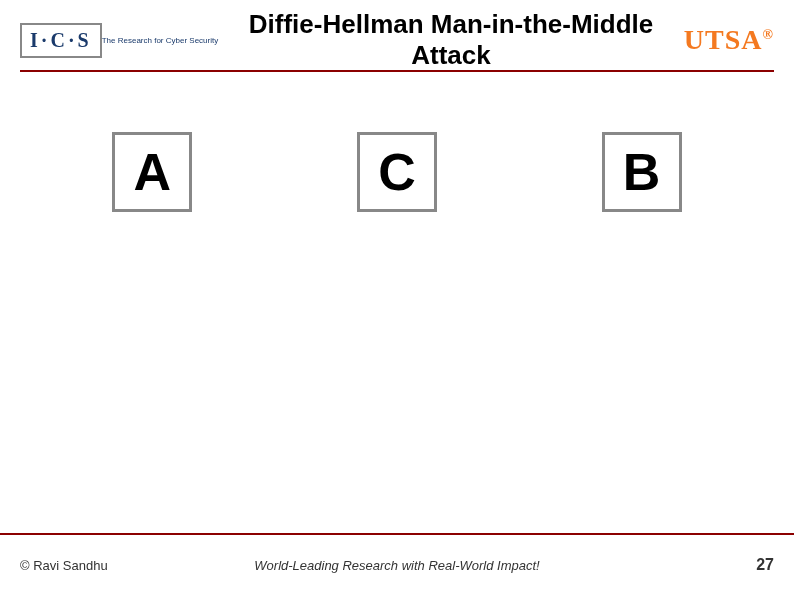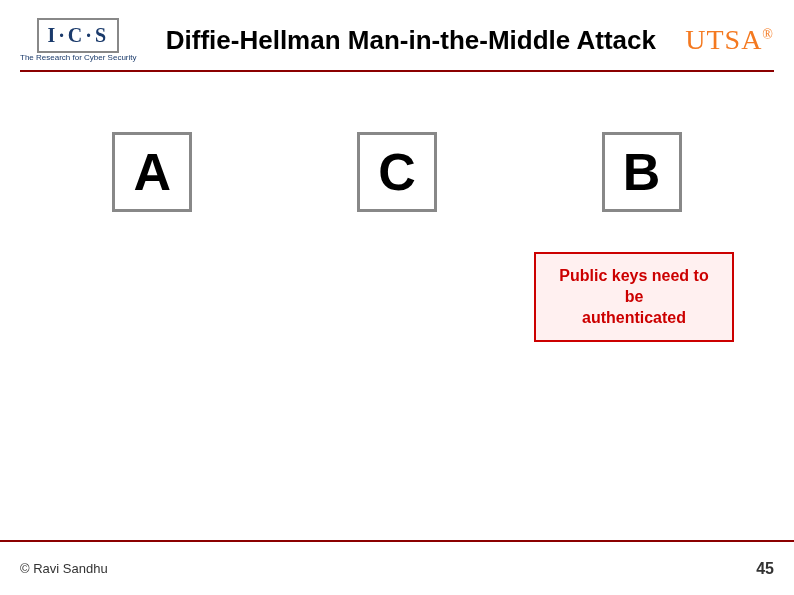--- a/index.html
+++ b/index.html
@@ -17,21 +17,20 @@
     .header {
       display: flex;
       align-items: center;
       justify-content: space-between;
       padding: 10px 20px 0 20px;
       height: 70px;
     }
 
     .ics-logo {
       display: flex;
-      flex-direction: column;
       align-items: center;
     }
 
     .ics-logo-sub {
       font-size: 8px;
       color: #1a3a6b;
       text-align: center;
       white-space: nowrap;
     }
 
@@ -39,21 +38,21 @@
       font-size: 26px;
       font-weight: bold;
       color: #000000;
       text-align: center;
       flex: 1;
       padding: 0 20px;
     }
 
     .utsa-logo {
       font-size: 28px;
-      font-weight: normal;
+      font-weight: bold;
       color: #f47920;
       font-family: Georgia, serif;
       letter-spacing: 1px;
     }
 
     
     .header-divider {
       height: 2px;
       background: #8b0000;
       margin: 0 20px;
@@ -112,21 +111,21 @@
       color: #cc0000;
       line-height: 1.3;
     }
 
     
     .footer {
       position: absolute;
       bottom: 0;
       left: 0;
       right: 0;
-      height: 55px;
+      height: 62px;
       border-top: 2px solid #8b0000;
       display: flex;
       align-items: center;
       justify-content: space-between;
       padding: 0 20px;
     }
 
     .footer-left {
       font-size: 13px;
       color: #333;
@@ -195,27 +194,20 @@
 
     <div class="entity-box">
       <span>C</span>
     </div>
 
     <div class="entity-box">
       <span>B</span>
     </div>
   </div>
 
-  <div class="note-container">
-    <div class="note-box">
-      <div class="note-text">
-        <span>Public keys need to be</span><br>
-        <span>authenticated</span>
-      </div>
-    </div>
-  </div>
 
 </div>
 
 <div class="footer">
   <div class="footer-left">© Ravi  Sandhu</div>
-  <div class="footer-right">45</div>
+  <div class="footer-center">World-Leading Research with Real-World Impact!</div>
+  <div class="footer-right">27</div>
 </div>
 
 </body></html>

